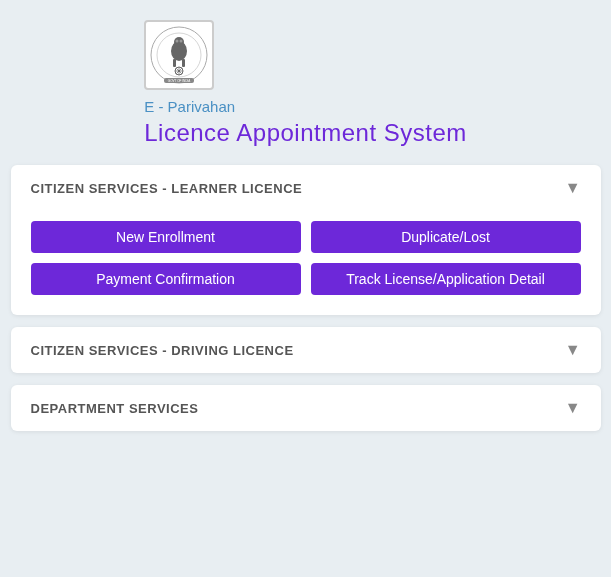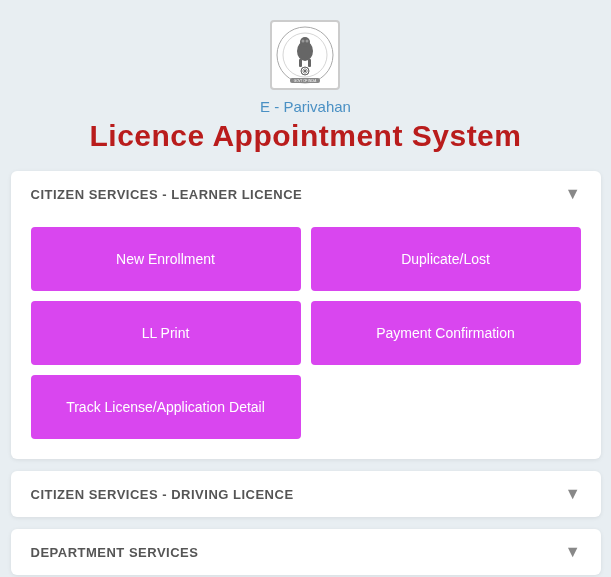--- a/index.html
+++ b/index.html
@@ -10,21 +10,20 @@
       width: 611px;
       display: flex;
       flex-direction: column;
       align-items: center;
       padding: 20px 10px;
     }
 
     .header {
       display: flex;
       flex-direction: column;
-      align-items: center;
       margin-bottom: 18px;
     }
 
     .logo-circle {
       width: 70px;
       height: 70px;
       border: 2px solid #ccc;
       border-radius: 4px;
       display: flex;
       align-items: center;
@@ -34,23 +33,23 @@
       overflow: hidden;
     }
 
     .app-name {
       color: #4a90c4;
       font-size: 15px;
       margin-bottom: 4px;
     }
 
     .app-title {
-      color: #b91c1c;
-      font-size: 30px;
-      font-weight: bold;
+      color: #6d28d9;
+      font-size: 24px;
+      font-weight: normal;
       letter-spacing: 0.5px;
     }
 
     .section-card {
       background: white;
       border-radius: 6px;
       width: 590px;
       margin-bottom: 12px;
       box-shadow: 0 1px 4px rgba(0,0,0,0.08);
       overflow: hidden;
@@ -81,25 +80,25 @@
       padding: 10px 20px 20px 20px;
     }
 
     .btn-grid {
       display: grid;
       grid-template-columns: 1fr 1fr;
       gap: 10px;
     }
 
     .service-btn {
-      background-color: #d946ef;
+      background-color: #6d28d9;
       color: white;
       border: none;
       border-radius: 4px;
-      padding: 24px 10px;
+      padding: 8px 10px;
       font-size: 14px;
       cursor: pointer;
       text-align: center;
       font-family: Arial, sans-serif;
     }
   </style>
 </head>
 <body>
 
 <div class="header">
@@ -136,21 +135,20 @@
 <div id="sections-container">
     <div class="section-card">
       <div class="section-header">
         <span class="section-header-text">CITIZEN SERVICES - LEARNER LICENCE</span>
         <span class="chevron-icon">▼</span>
       </div>
       <div class="section-body">
         <div class="btn-grid">
           <button class="service-btn">New Enrollment</button>
           <button class="service-btn">Duplicate/Lost</button>
-          <button class="service-btn">LL Print</button>
           <button class="service-btn">Payment Confirmation</button>
           <button class="service-btn">Track License/Application Detail</button>
         </div>
       </div>
     </div>
     <div class="section-card">
       <div class="section-header">
         <span class="section-header-text">CITIZEN SERVICES - DRIVING LICENCE</span>
         <span class="chevron-icon">▼</span>
       </div>

